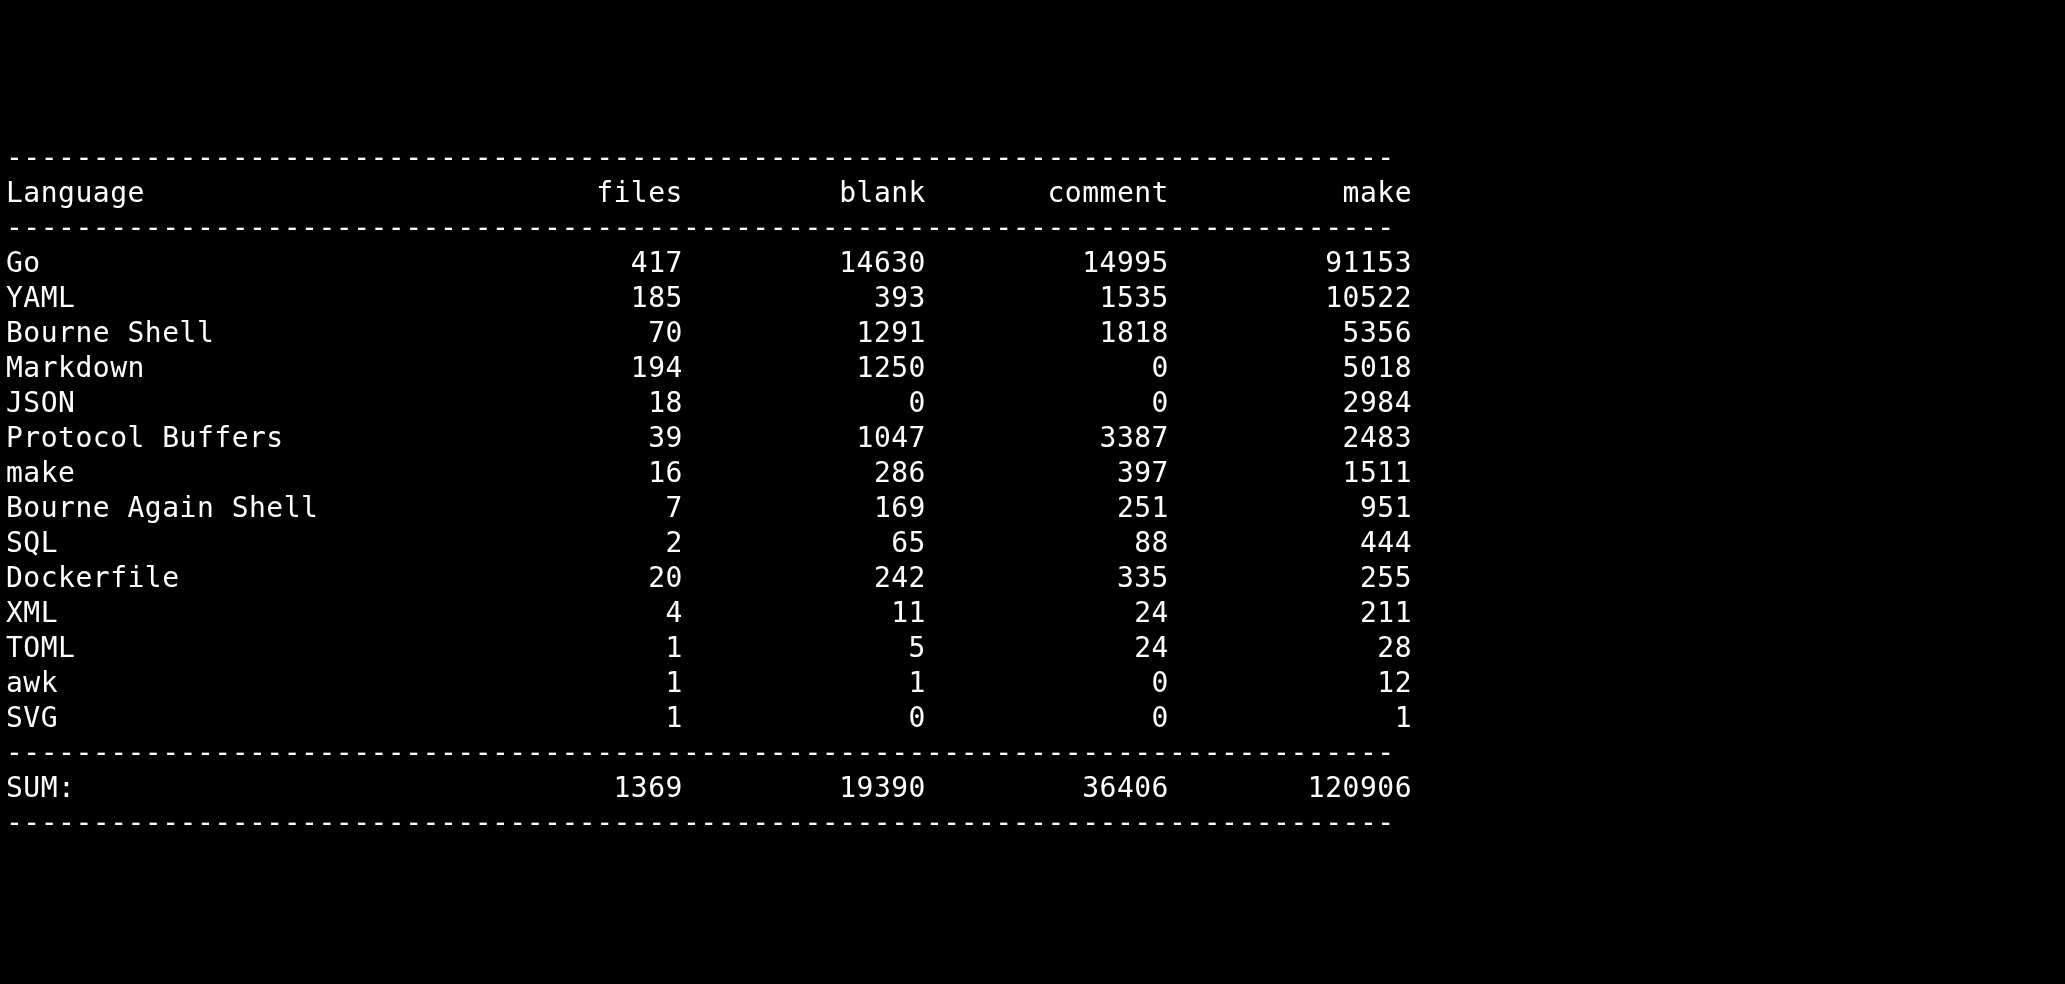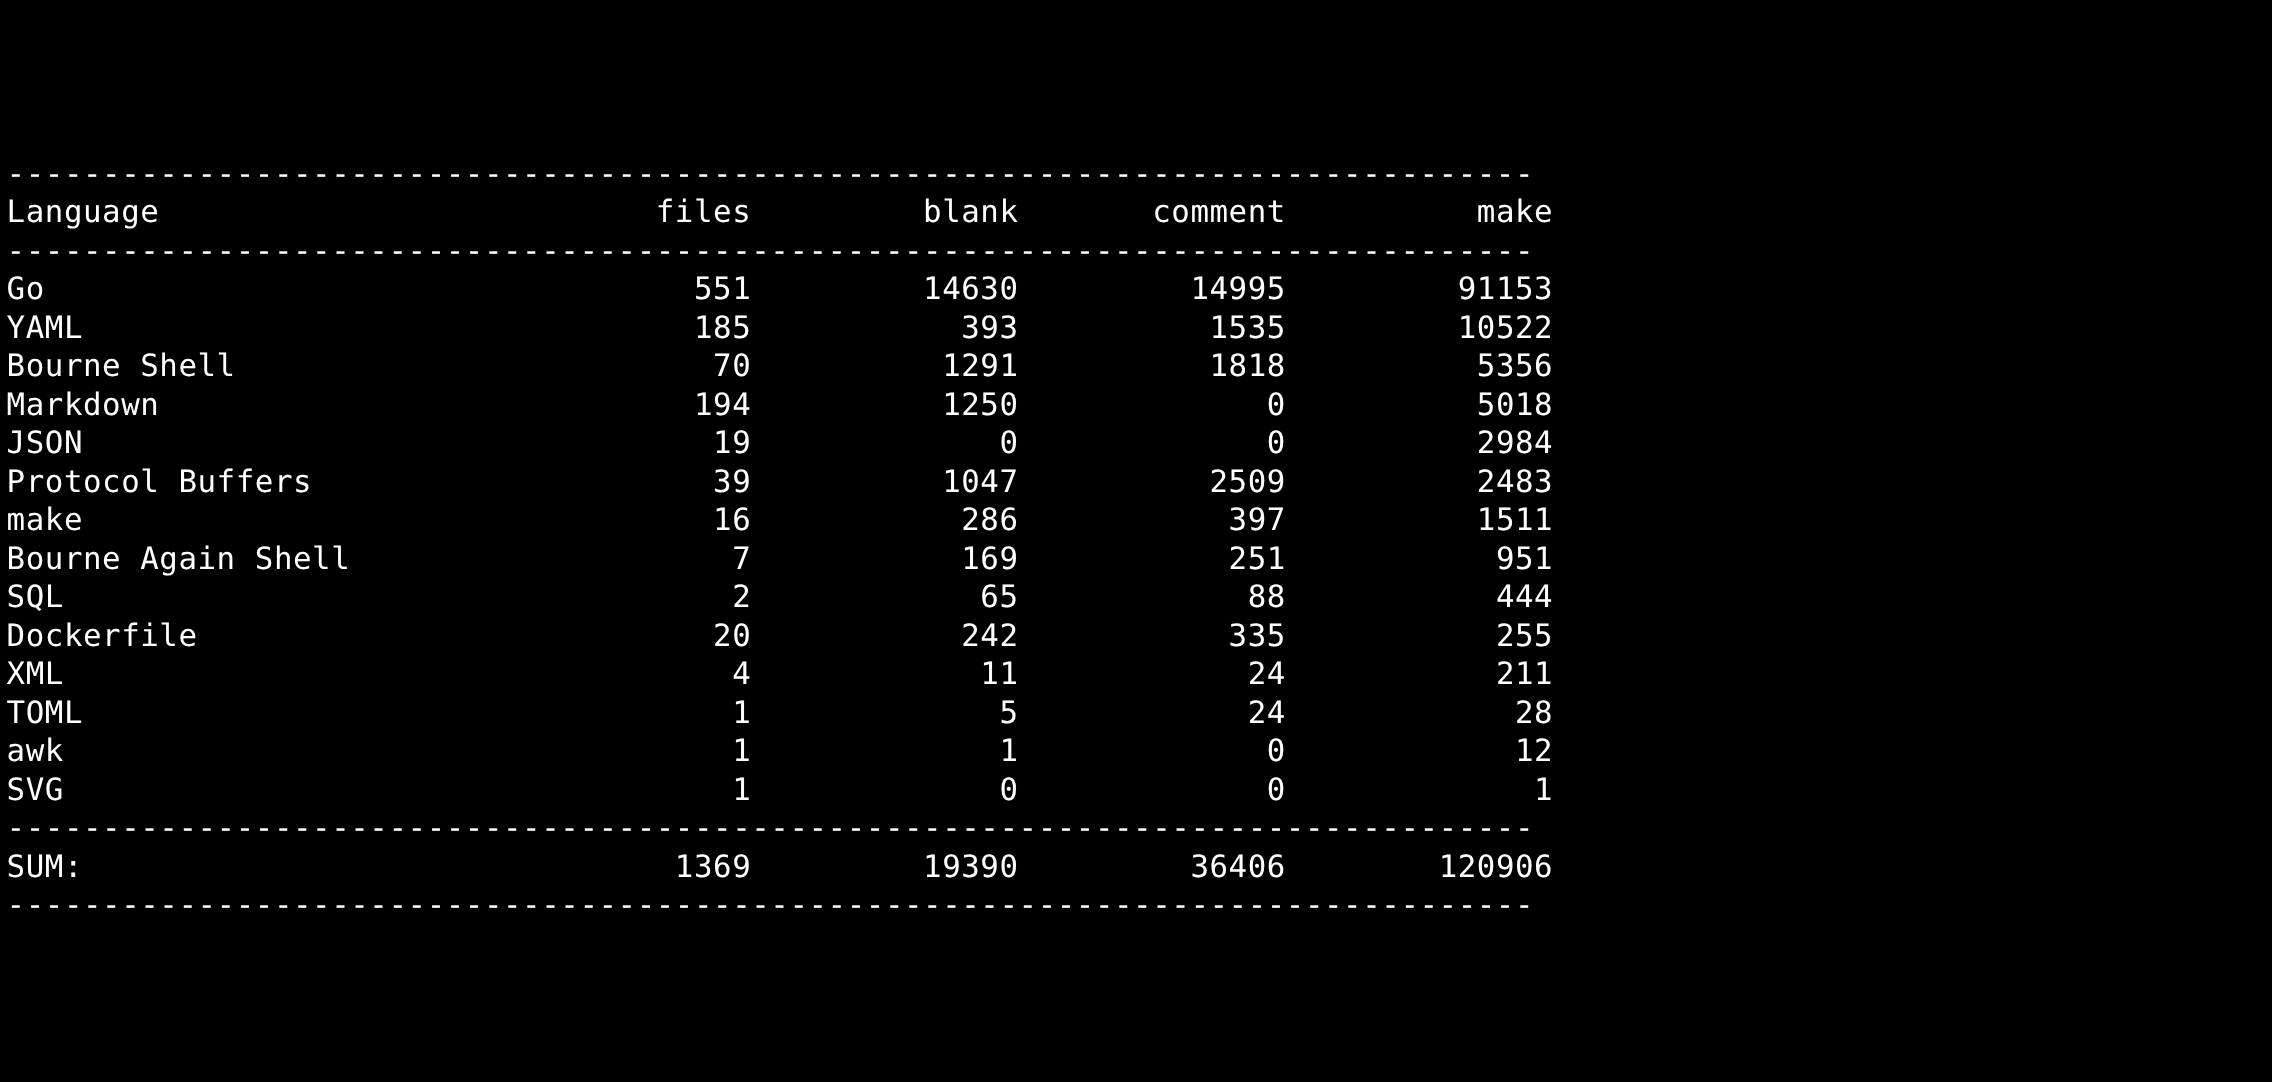--- a/index.html
+++ b/index.html
@@ -19,26 +19,26 @@
     }
   </style>
 </head>
 <body>
 
 
 
 <div id="out"><span>--------------------------------------------------------------------------------</span>
 <span>Language                 </span><span>         files</span><span>         blank</span><span>       comment</span><span>          make</span>
 <span>--------------------------------------------------------------------------------</span>
-<span><span>Go                       </span><span>           551</span><span>         14630</span><span>         14995</span><span>         91153</span></span>
+<span><span>Go                       </span><span>           417</span><span>         14630</span><span>         14995</span><span>         91153</span></span>
 <span><span>YAML                     </span><span>           185</span><span>           393</span><span>          1535</span><span>         10522</span></span>
 <span><span>Bourne Shell             </span><span>            70</span><span>          1291</span><span>          1818</span><span>          5356</span></span>
 <span><span>Markdown                 </span><span>           194</span><span>          1250</span><span>             0</span><span>          5018</span></span>
-<span><span>JSON                     </span><span>            19</span><span>             0</span><span>             0</span><span>          2984</span></span>
-<span><span>Protocol Buffers         </span><span>            39</span><span>          1047</span><span>          2509</span><span>          2483</span></span>
+<span><span>JSON                     </span><span>            18</span><span>             0</span><span>             0</span><span>          2984</span></span>
+<span><span>Protocol Buffers         </span><span>            39</span><span>          1047</span><span>          3387</span><span>          2483</span></span>
 <span><span>make                     </span><span>            16</span><span>           286</span><span>           397</span><span>          1511</span></span>
 <span><span>Bourne Again Shell       </span><span>             7</span><span>           169</span><span>           251</span><span>           951</span></span>
 <span><span>SQL                      </span><span>             2</span><span>            65</span><span>            88</span><span>           444</span></span>
 <span><span>Dockerfile               </span><span>            20</span><span>           242</span><span>           335</span><span>           255</span></span>
 <span><span>XML                      </span><span>             4</span><span>            11</span><span>            24</span><span>           211</span></span>
 <span><span>TOML                     </span><span>             1</span><span>             5</span><span>            24</span><span>            28</span></span>
 <span><span>awk                      </span><span>             1</span><span>             1</span><span>             0</span><span>            12</span></span>
 <span><span>SVG                      </span><span>             1</span><span>             0</span><span>             0</span><span>             1</span></span>
 <span>--------------------------------------------------------------------------------</span>
 <span><span>SUM:                     </span><span>          1369</span><span>         19390</span><span>         36406</span><span>        120906</span></span>

